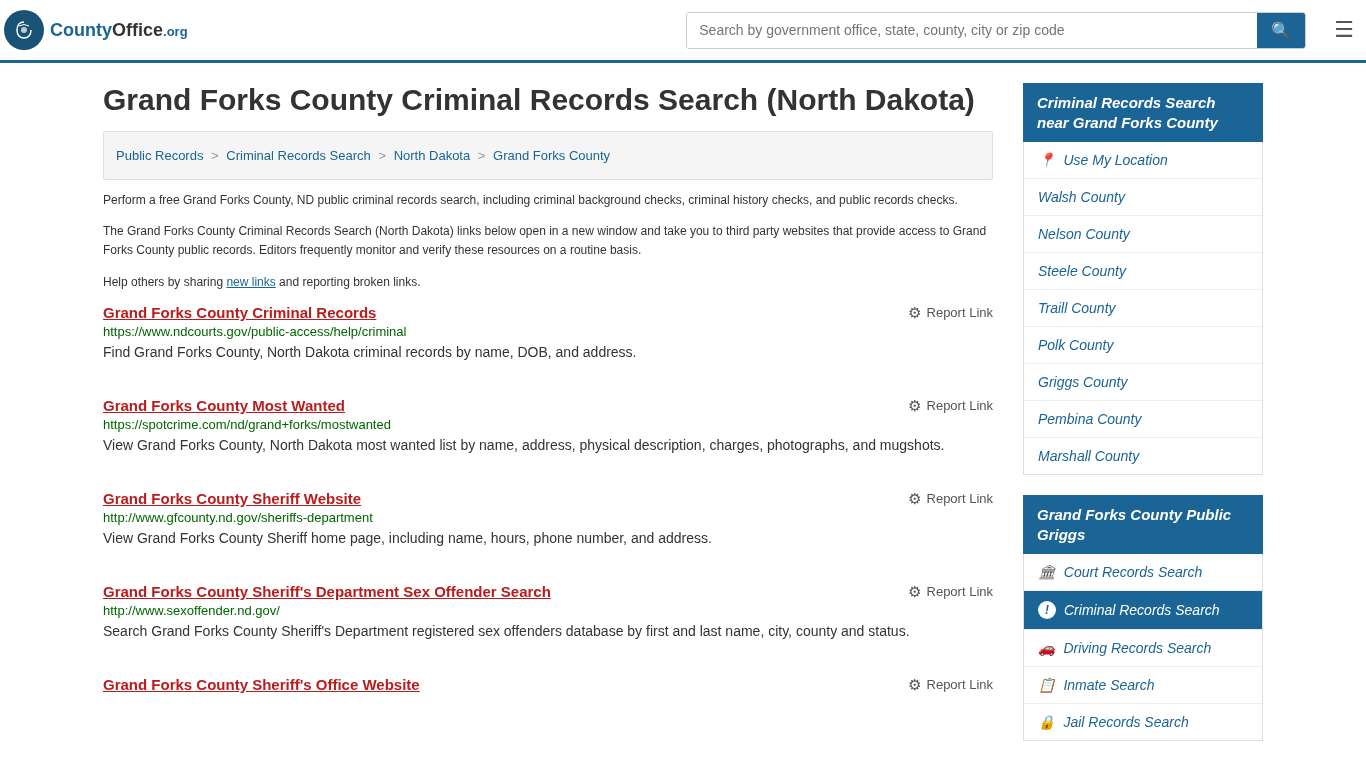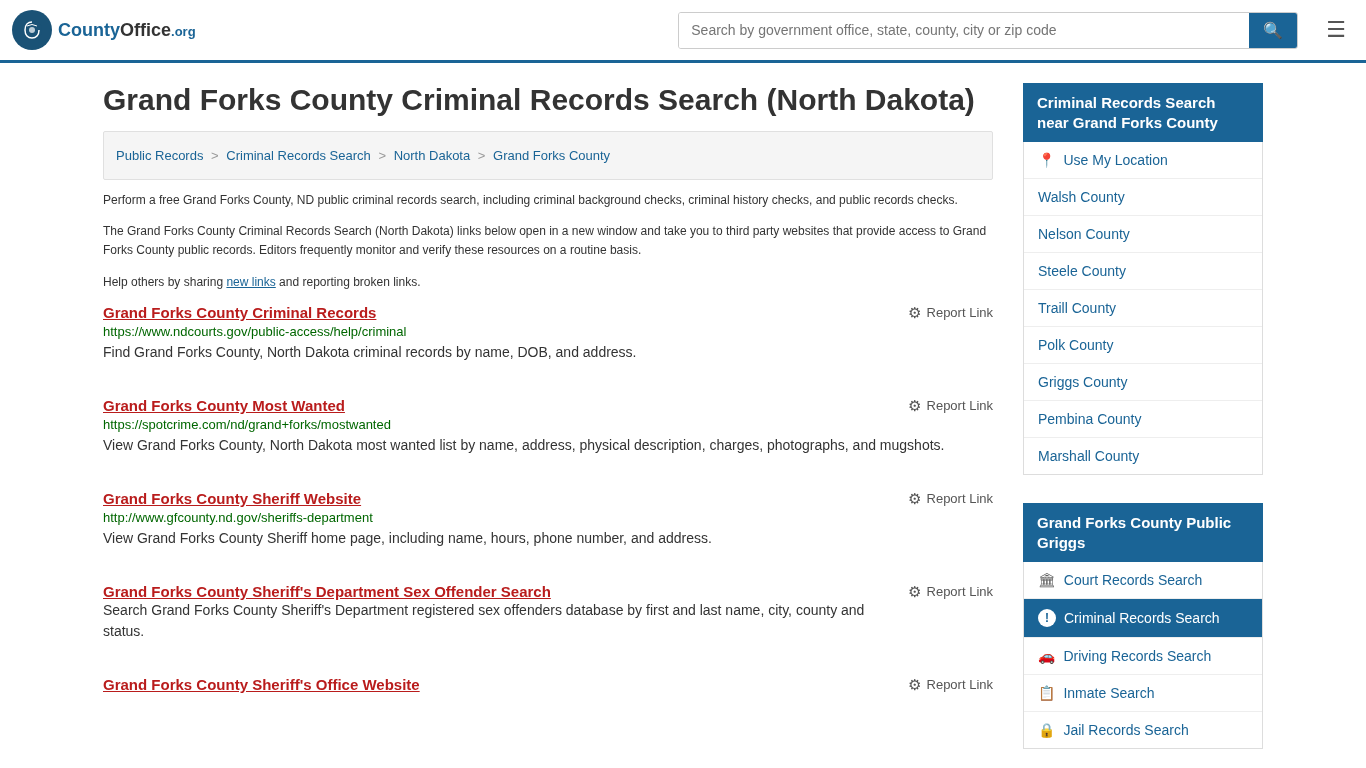--- a/index.html
+++ b/index.html
@@ -2,21 +2,21 @@
 <html><head>
   <meta charset="utf-8">
   <style>
     * { box-sizing: border-box; margin: 0; padding: 0; }
     body { font-family: Arial, sans-serif; font-size: 14px; color: #333; background: #fff; }
 
     
     .header {
       background: #fff;
       border-bottom: 3px solid #1a6496;
-      padding: 10px 12px;
+      padding: 10px 4px;
       display: flex;
       align-items: center;
       gap: 20px;
     }
     .logo-area {
       display: flex;
       align-items: center;
       gap: 6px;
       text-decoration: none;
     }
@@ -145,21 +145,22 @@
       color: #333;
       line-height: 1.5;
     }
 
     
     .sidebar {
       width: 240px;
       flex-shrink: 0;
     }
     .sidebar-box {
-      margin-bottom: 28px;
+      margin-bottom: 20px;
+      font-style: italic;
     }
     .sidebar-heading {
       background: #1a6496;
       color: white;
       padding: 10px 14px;
       font-size: 15px;
       font-weight: bold;
       line-height: 1.3;
     }
     .sidebar-list {
@@ -294,20 +295,21 @@
     </div>
 
     <div class="result-entry clearfix">
       <div class="report-link-btn">
         <span class="report-icon">⚙</span>
         <span>Report Link</span>
       </div>
       <div>
         <a class="result-title" href="#">Grand Forks County Sheriff's Department Sex Offender Search</a>
       </div>
+      <span class="result-url">http://www.sexoffender.nd.gov/</span>
       <span class="result-desc">Search Grand Forks County Sheriff's Department registered sex offenders database by first and last name, city, county and status.</span>
     </div>
 
     <div class="result-entry clearfix">
       <div class="report-link-btn">
         <span class="report-icon">⚙</span>
         <span>Report Link</span>
       </div>
       <div>
         <a class="result-title" href="#">Grand Forks County Sheriff's Office Website</a>

